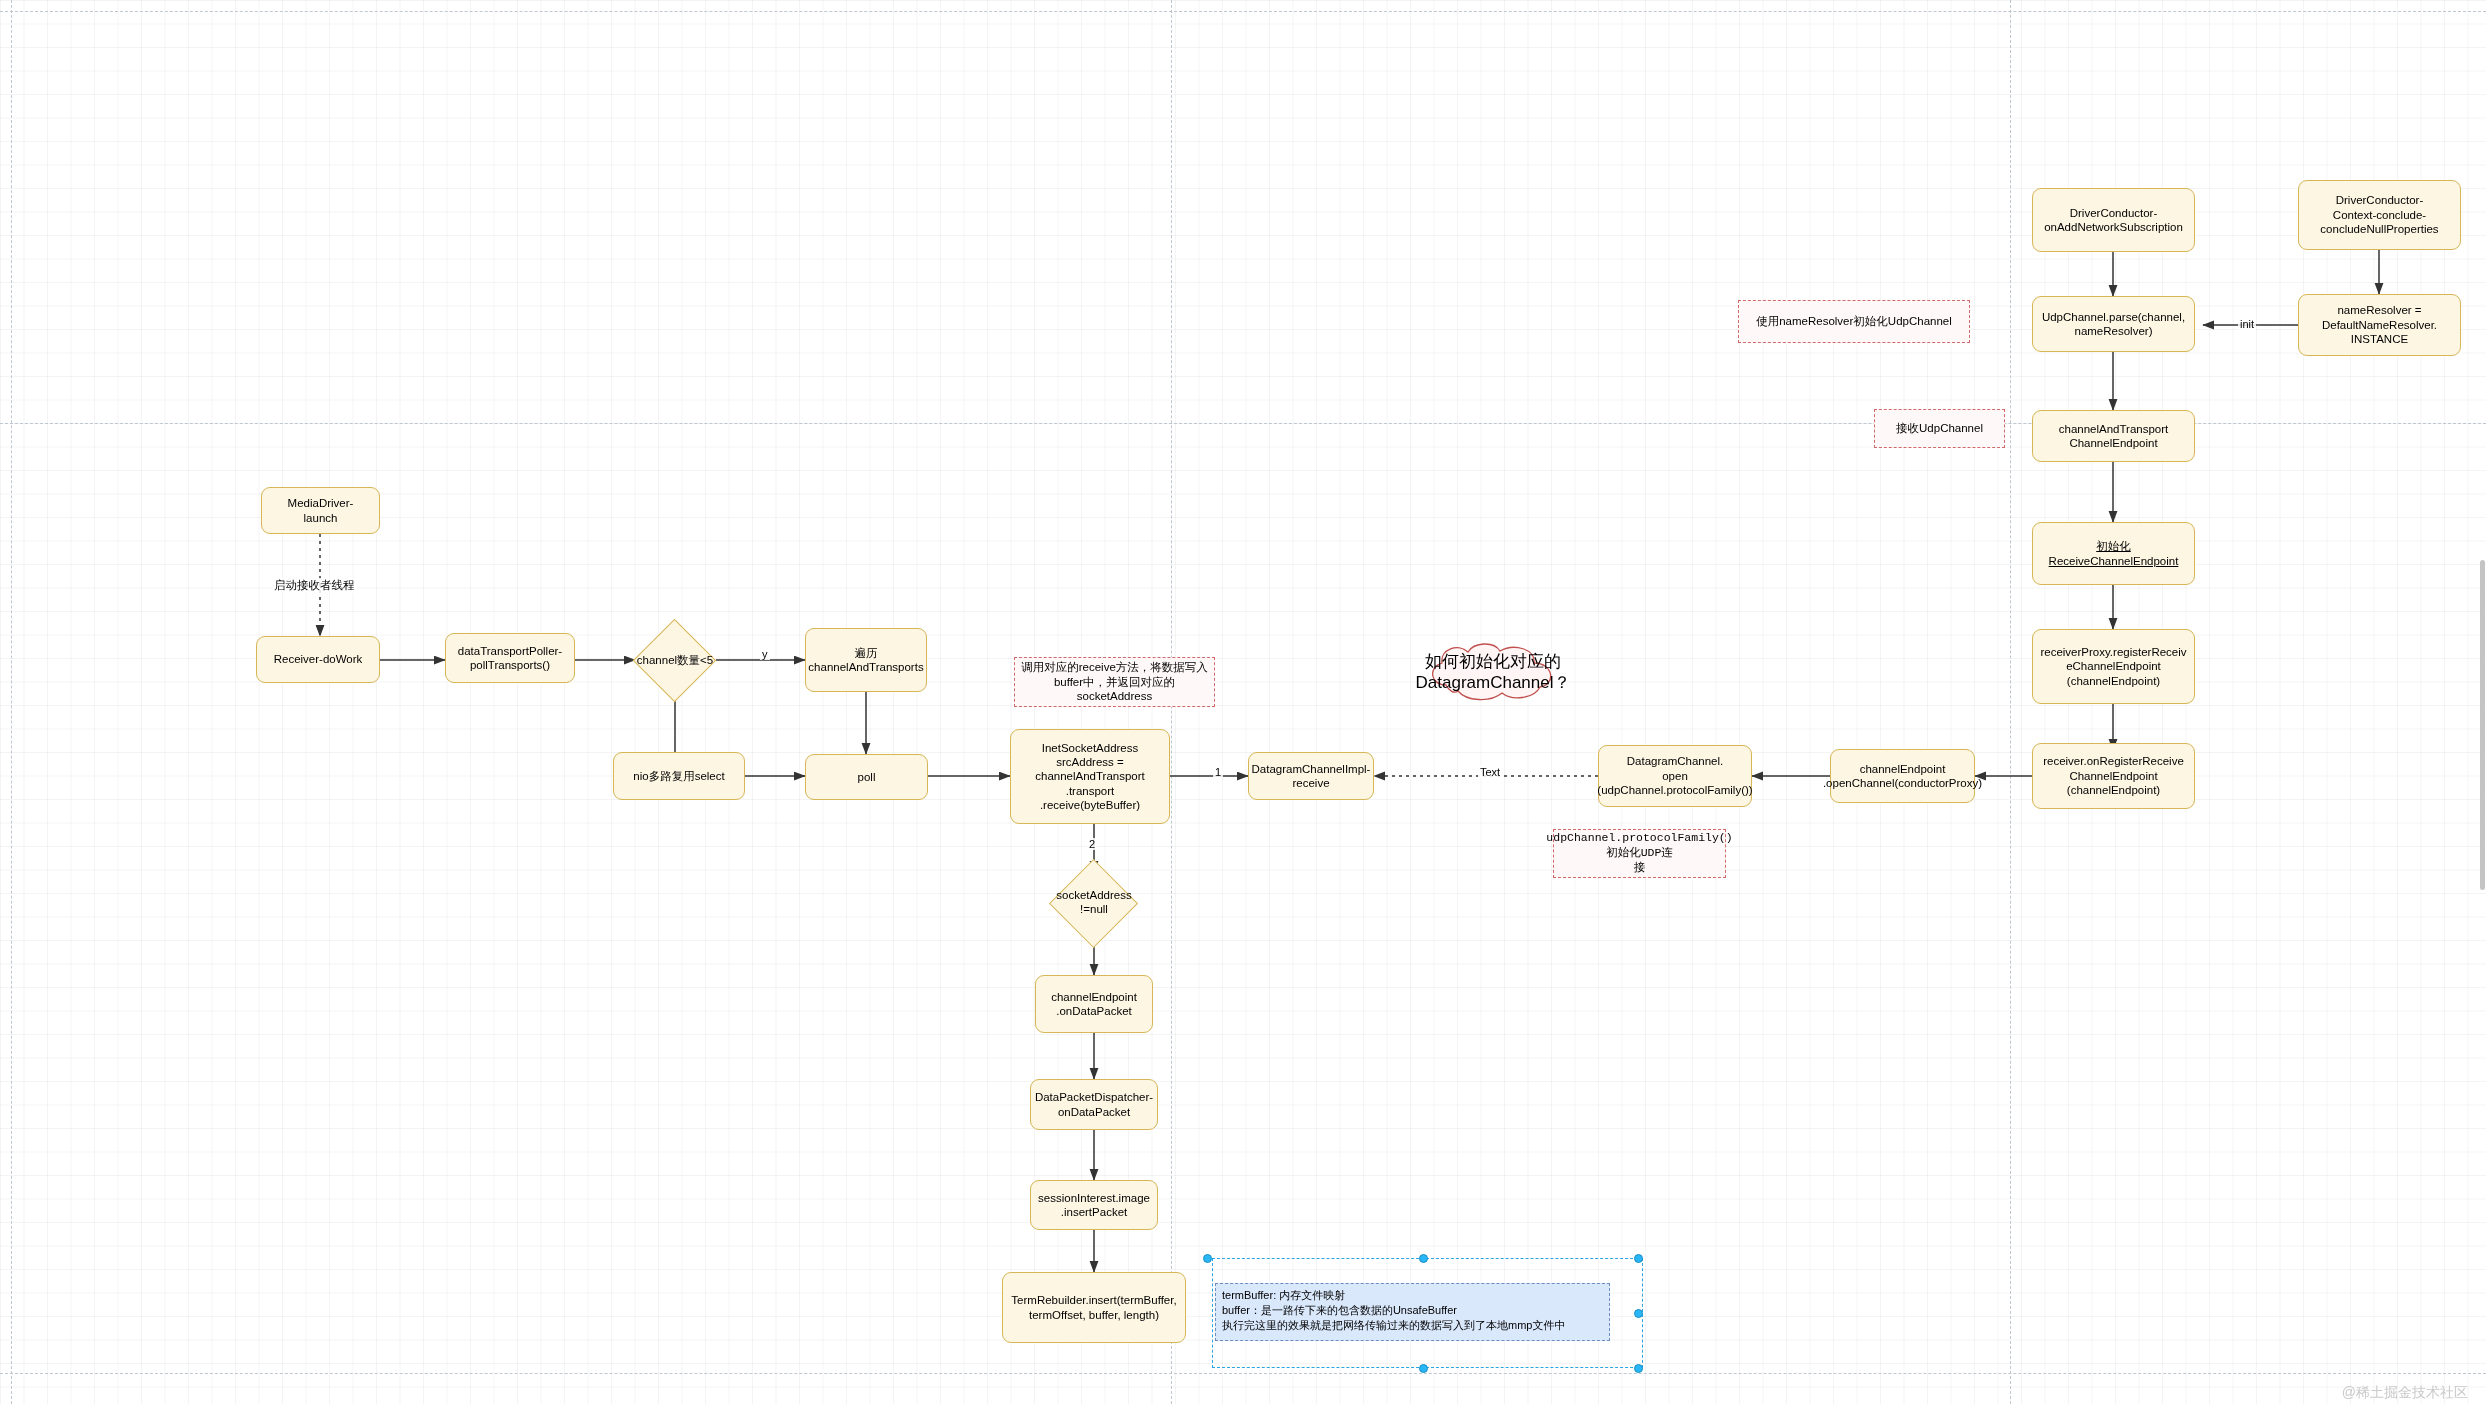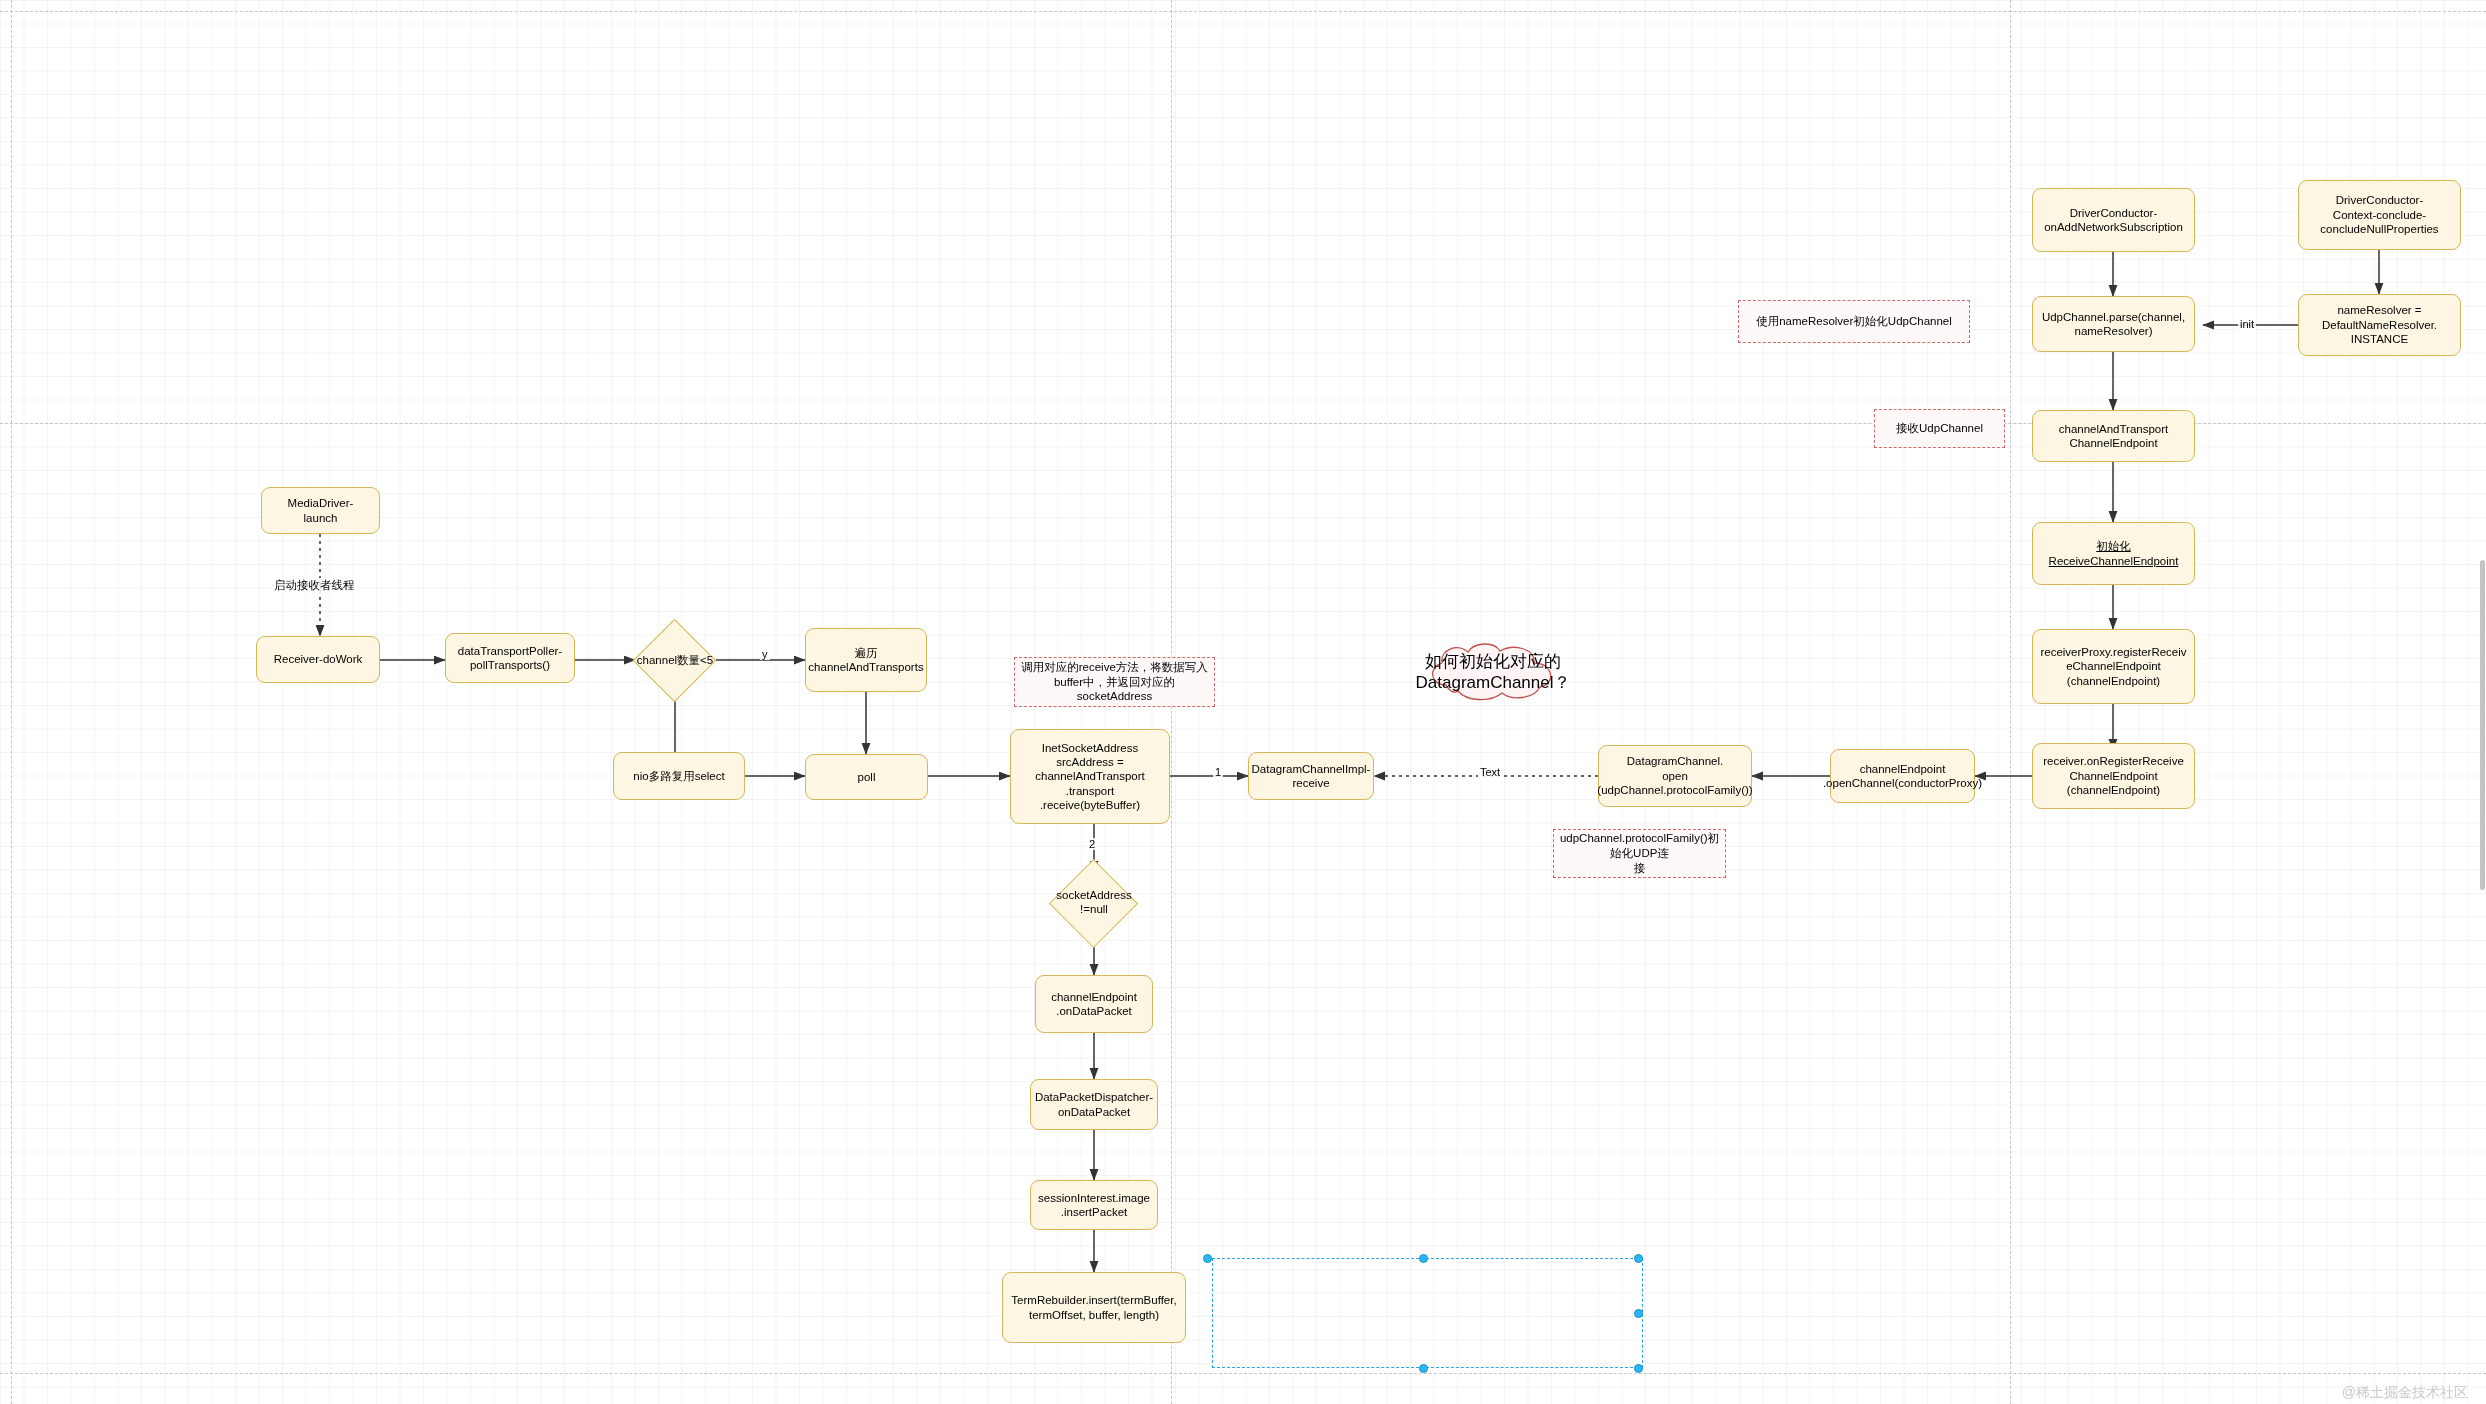--- a/index.html
+++ b/index.html
@@ -319,38 +319,41 @@
 DefaultNameResolver.
 INSTANCE</div>
 
   <div class="note" style="left:1014px; top:657px; width:201px; height:50px;">调用对应的receive方法，将数据写入
 buffer中，并返回对应的socketAddress</div>
 
   <div class="note" style="left:1738px; top:300px; width:232px; height:43px;">使用nameResolver初始化UdpChannel</div>
 
   <div class="note" style="left:1874px; top:409px; width:131px; height:39px;text-align:center;">接收UdpChannel</div>
 
-  <div class="note" style="left:1553px; top:829px; width:173px; height:49px;">udpChannel.protocolFamily()初始化UDP连
+  <div class="note" style="left:1553px; top:829px; width:173px; height:49px;font-family:Liberation Mono, monospace;">udpChannel.protocolFamily()初始化UDP连
 接</div>
 
   <div class="cloud-wrap" style="left:1424px; top:641px; width:138px; height:62px;">
     <svg width="138" height="62" viewBox="0 0 138 62">
       <path d="M22,44 C6,44 4,26 18,22 C16,8 34,2 44,11 C50,1 70,0 76,10 C90,2 112,8 110,22 C130,22 132,44 116,46 C110,58 88,60 78,52 C66,62 42,60 34,50 C30,53 25,50 22,44 Z" fill="#fff5f5" stroke="#c0504d" stroke-width="1.3"></path>
     </svg>
     <div class="cloud-label">如何初始化对应的
 DatagramChannel？</div>
   </div>
 
   <div class="edge-label cn" style="left:272px; top:578px;">启动接收者线程</div>
   <div class="edge-label" style="left:760px; top:648px;">y</div>
   <div class="edge-label" style="left:1213px; top:766px;">1</div>
   <div class="edge-label" style="left:1087px; top:838px;">2</div>
   <div class="edge-label" style="left:1478px; top:766px;">Text</div>
   <div class="edge-label" style="left:2238px; top:318px;">init</div>
 
+  <div class="sel-note" style="left:1215px; top:1283px; width:395px; height:58px;">termBuffer: 内存文件映射
+buffer：是一路传下来的包含数据的UnsafeBuffer
+执行完这里的效果就是把网络传输过来的数据写入到了本地mmp文件中</div>
   <div class="sel-outline" style="left:1212px; top:1258px; width:431px; height:110px;"></div>
 
   <div class="handle" style="left:1203px; top:1254px;"></div>
   <div class="handle" style="left:1419px; top:1254px;"></div>
   <div class="handle" style="left:1634px; top:1254px;"></div>
   <div class="handle" style="left:1634px; top:1309px;"></div>
   <div class="handle" style="left:1634px; top:1364px;"></div>
   <div class="handle" style="left:1419px; top:1364px;"></div>
 
   <div class="scrollbar-v"></div>

